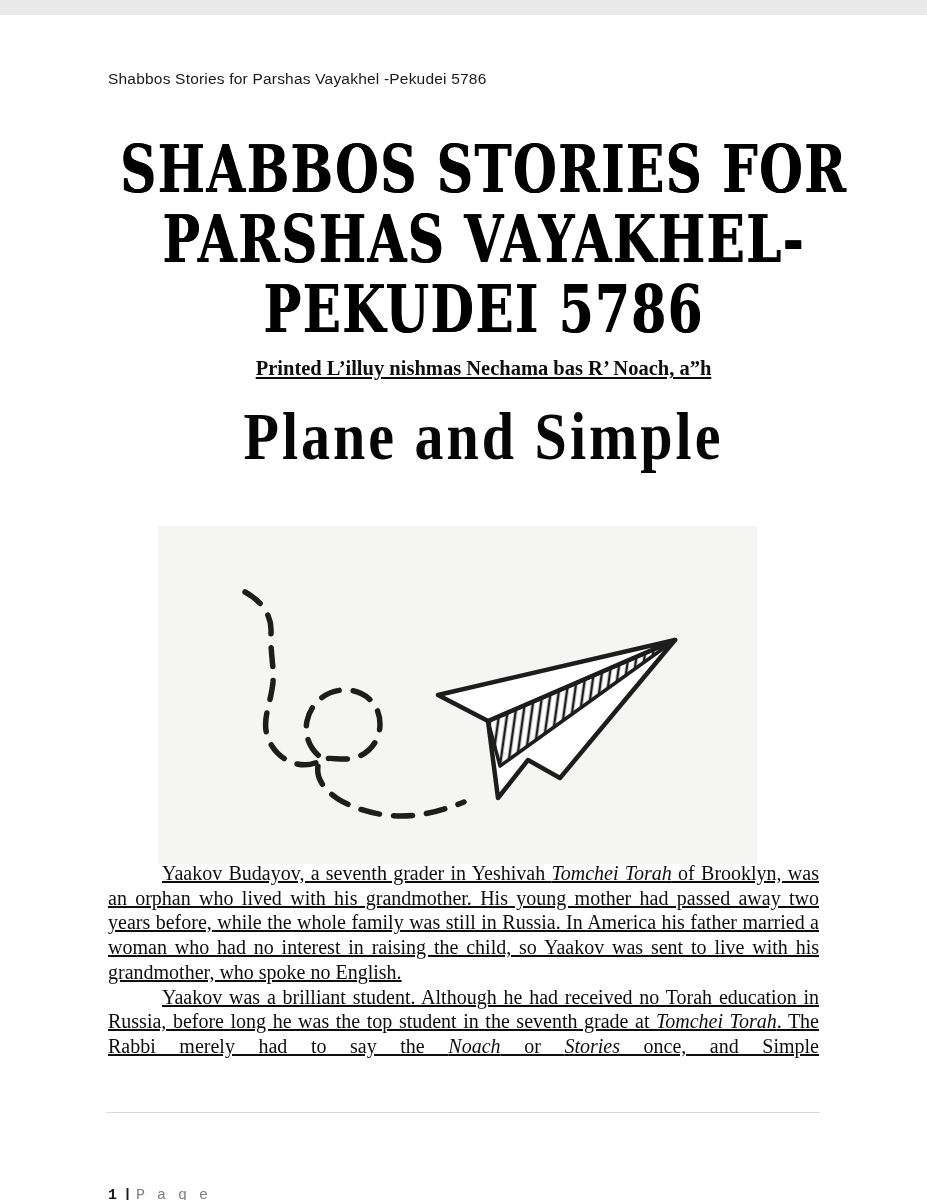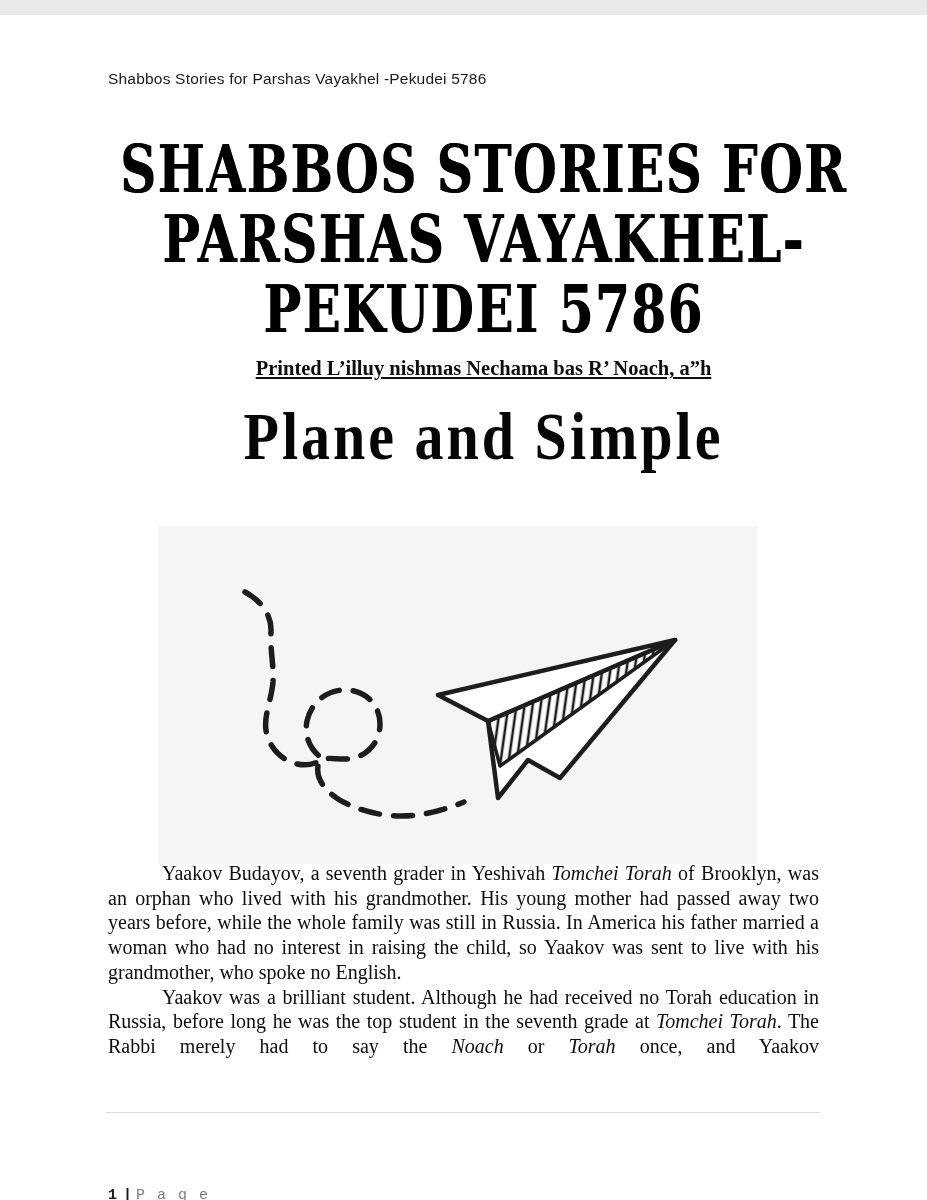--- a/index.html
+++ b/index.html
@@ -60,21 +60,21 @@
     width:599px;height:338px;
     background:#f5f5f4;
   }
   .illustration svg{display:block;width:100%;height:100%;}
   
   .body-text{
     position:absolute;left:108px;top:846px;width:711px;
     font-size:20px;line-height:24.7px;color:#0e0e0e;
     text-align:justify;
   }
-  .body-text p{margin:0;text-indent:54px;}
+  .body-text p{margin:0;text-indent:54px;text-decoration:underline;}
   .body-text p em{font-style:italic;}
   .body-text p.force-justify{text-align-last:justify;}
   
   .footer-rule{
     position:absolute;left:106px;top:1097px;width:714px;height:0;
     border-top:1px solid #d8d8d8;
   }
   .page-footer{
     position:absolute;left:108px;top:1172px;
     font-family:Liberation Mono, monospace;
@@ -129,21 +129,21 @@
       <path d="M 330,195 L 340,272 L 370,234 L 402,252 L 517,114 Z" fill="#ffffff" stroke="#1d1d1d" stroke-width="4.5" stroke-linejoin="round"></path>
 
       <path d="M 517,114 L 280,169 L 330,195 Z" fill="#ffffff" stroke="#1d1d1d" stroke-width="4.5" stroke-linejoin="round"></path>
 
       <path d="M 517,114 L 330,195 L 342,240 Z" fill="url(#hatch)" stroke="#1d1d1d" stroke-width="3.5" stroke-linejoin="round"></path>
     </svg>
   </div>
 
   <div class="body-text">
     <p><span>Yaakov Budayov, a seventh grader in Yeshivah </span><em>Tomchei Torah</em><span> of Brooklyn, was an orphan who lived with his grandmother. His young mother had passed away two years before, while the whole family was still in Russia. In America his father married a woman who had no interest in raising the child, so Yaakov was sent to live with his grandmother, who spoke no English.</span></p>
-    <p class="force-justify"><span>Yaakov was a brilliant student. Although he had received no Torah education in Russia, before long he was the top student in the seventh grade at </span><em>Tomchei Torah</em><span>. The Rabbi merely had to say the </span><em>Noach</em><span> or </span><em>Torah</em><span> once, and Yaakov</span></p>
+    <p class="force-justify"><span>Yaakov was a brilliant student. Although he had received no Torah education in Russia, before long he was the top student in the seventh grade at </span><em>Tomchei Torah</em><span>. The Rabbi merely had to say the </span><em>Noach</em><span> or </span><em>Stories</em><span> once, and Simple</span></p>
   </div>
 
   <div class="footer-rule"></div>
 
   <div class="page-footer">
     <span class="num">1</span><span class="sep">|</span><span class="lbl">P a g e</span>
   </div>
 
 </div>
 

